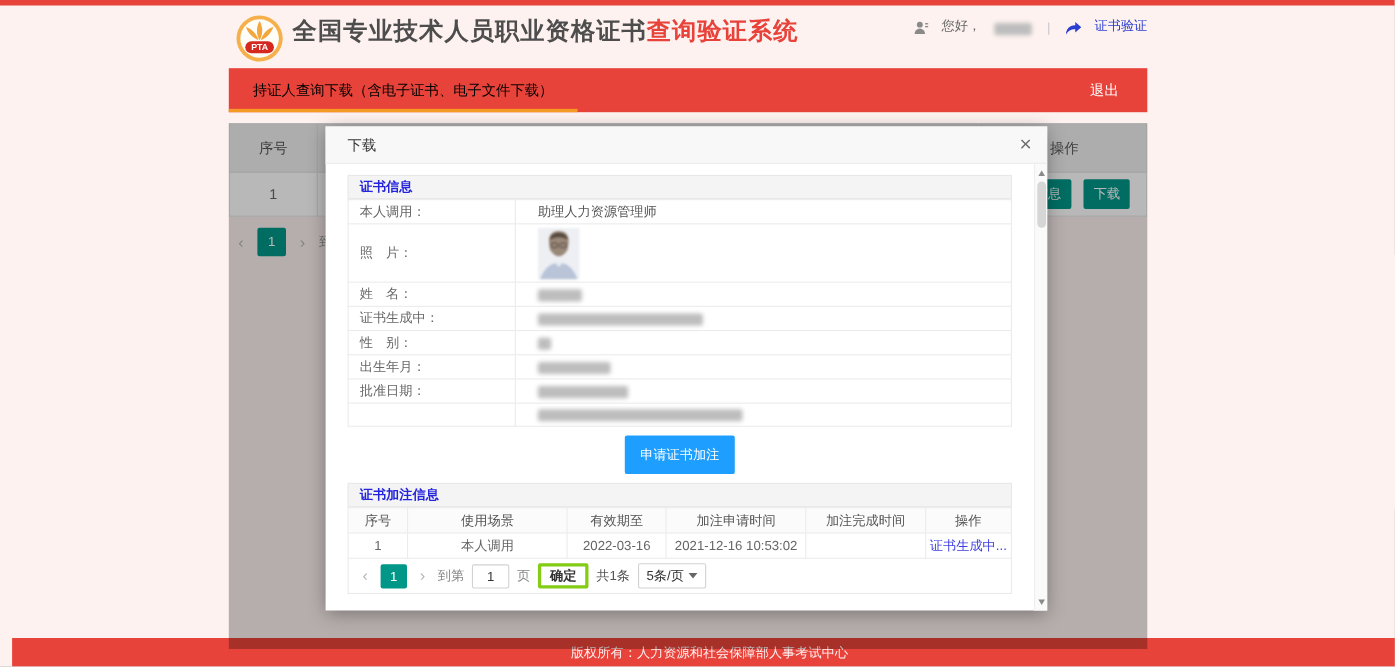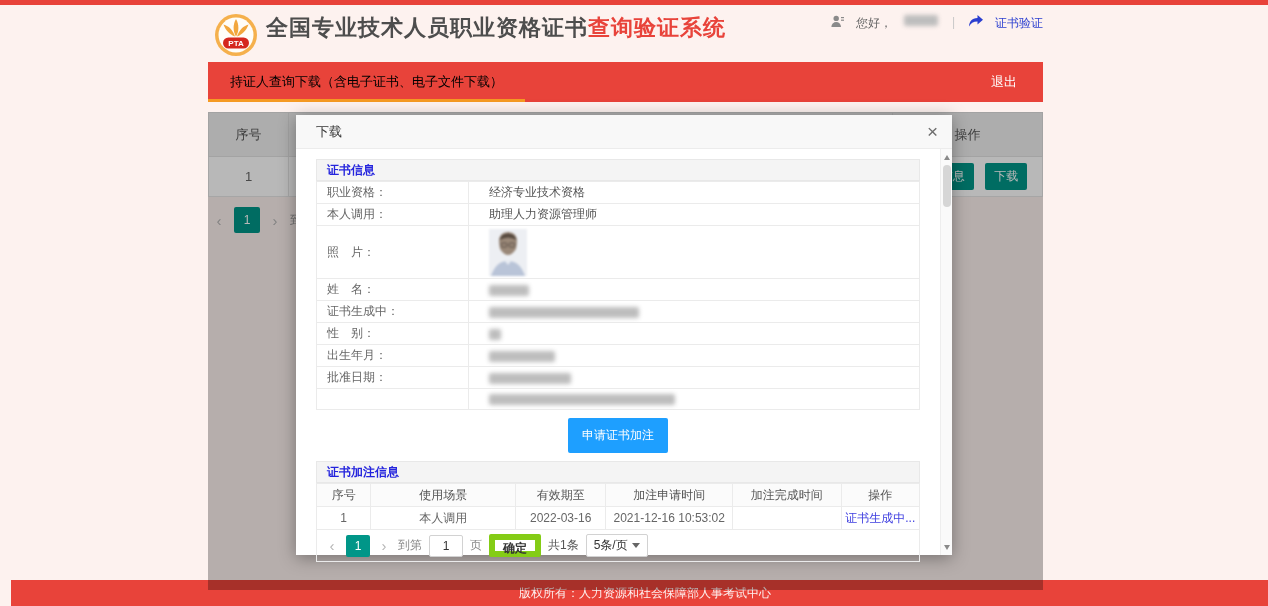--- a/index.html
+++ b/index.html
@@ -13,21 +13,21 @@
   .top-strip { position:absolute; top:0; left:0; width:100%; height:5px; background:#e8433a; }
 
   .column { position:absolute; left:208px; top:5px; width:835px; }
 
   
   .site-header { position:relative; height:57px; }
   .brand { position:absolute; left:6px; top:8px; display:flex; align-items:flex-start; }
   .logo { width:44px; height:44px; margin-right:8px; }
   .title-main { font-size:22px; font-weight:bold; color:#4d4d4d; letter-spacing:1px; }
   .title-accent { font-size:22px; font-weight:bold; color:#e8433a; letter-spacing:1px; }
-  .user-bar { position:absolute; right:0; top:10px; display:flex; align-items:flex-start; gap:12px; font-size:12px; color:#666; }
+  .user-bar { position:absolute; right:0; top:10px; display:flex; align-items:flex-end; gap:12px; font-size:12px; color:#666; }
   .user-bar .divider { color:#c9c9c9; margin:0 2px; }
   .verify-link { color:#2b3fd0; text-decoration:none; cursor:pointer; }
   .redact { display:inline-block; height:11px; background:#bdbdbd; border-radius:2px; filter:blur(2px); vertical-align:middle; }
 
   
   .nav { height:40px; background:#e8433a; display:flex; align-items:center; justify-content:space-between; }
   .nav-tab { position:relative; height:100%; display:flex; align-items:center; padding:0 22px; cursor:pointer; }
   .nav-tab span { color:#000000; font-size:13px; }
   .tab-underline { position:absolute; left:0; bottom:0; width:100%; height:3px; background:#f59a23; }
   .logout { color:#fff; font-size:13px; padding-right:26px; cursor:pointer; }
@@ -73,21 +73,21 @@
   .blue-btn { background:#1e9fff; color:#fff; border:none; border-radius:2px; font-size:12px; padding:9px 14px; cursor:pointer; }
 
   .anno-table { width:100%; border-collapse:collapse; font-size:12px; text-align:center; }
   .anno-table th { border:1px solid #ebebeb; background:#fbfbfb; height:23px; font-weight:normal; color:#555; }
   .anno-table td { border:1px solid #ebebeb; height:23px; color:#666; }
   .gen-link { color:#4040e0; cursor:pointer; }
 
   .modal-pg { border:1px solid #ebebeb; border-top:none; display:flex; align-items:center; gap:7px; padding:4px 8px; font-size:12px; color:#888; height:32px; }
   .mpg-active { width:24px; height:22px; background:#009688; color:#fff; display:flex; align-items:center; justify-content:center; border-radius:2px; cursor:pointer; }
   .pg-input { width:34px; height:22px; border:1px solid #d2d2d2; border-radius:2px; text-align:center; font-size:12px; color:#333; }
-  .pg-btn { height:23px; padding:0 8px; border:6px solid #84cc16; background:#fff; border-radius:2px; font-size:12px; font-weight:bold; color:#333; cursor:pointer; }
+  .pg-btn { height:23px; padding:0 8px; border:3px solid #84cc16; background:#fff; border-radius:2px; font-size:12px; font-weight:bold; color:#333; cursor:pointer; }
   .pg-select { height:23px; border:1px solid #d2d2d2; border-radius:2px; display:flex; align-items:center; gap:4px; padding:0 7px; color:#333; cursor:pointer; background:#fff; }
   .caret-down { width:0; height:0; border-left:4px solid transparent; border-right:4px solid transparent; border-top:5px solid #666; }
 </style>
 </head>
 <body>
 
 <div class="top-strip"></div>
 
 <div class="column">
 
@@ -161,24 +161,20 @@
 <div class="modal">
   <div class="modal-header">
     <span class="modal-title">下载</span>
     <span class="modal-close">×</span>
   </div>
   <div class="modal-body">
 
     <div class="section-bar">证书信息</div>
     <table class="info-table">
       <tbody>
-          <tr>
-        <td class="lbl">职业资格：</td>
-        <td class="val">经济专业技术资格</td>
-      </tr>
       <tr>
         <td class="lbl">本人调用：</td>
         <td class="val">助理人力资源管理师</td>
       </tr>
       <tr class="photo-row">
         <td class="lbl">照　片：</td>
         <td class="val">
           <svg class="photo" viewBox="0 0 38 47">
             <rect width="38" height="47" fill="#edeff3"></rect>
             <path d="M10 13 Q10 3 19 3 Q28 3 28 13 L27 20 Q23 26 19 26 Q15 26 11 20 Z" fill="#9a8878"></path>

